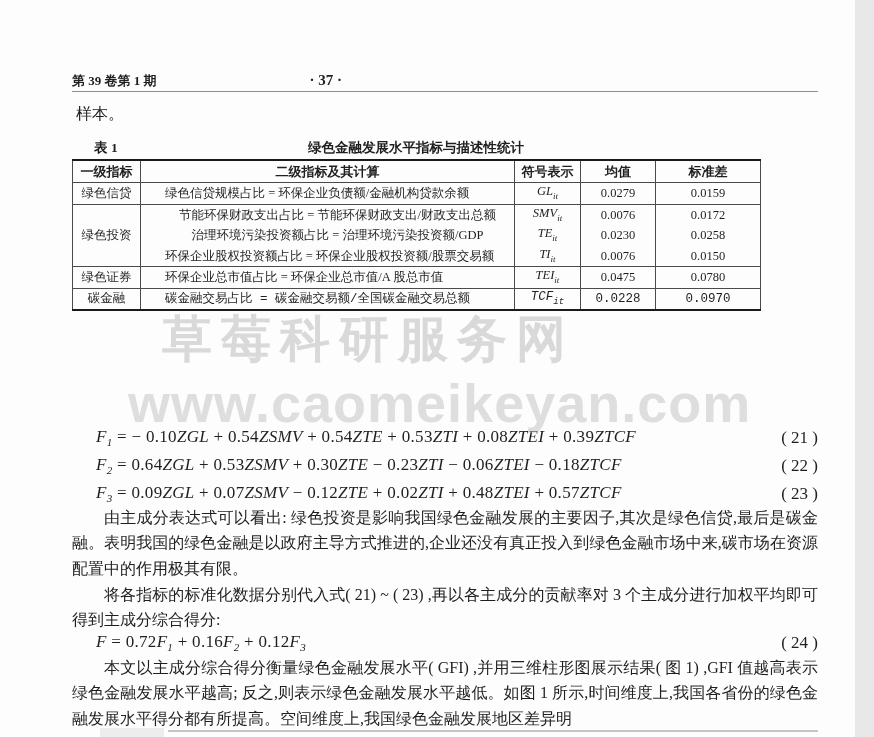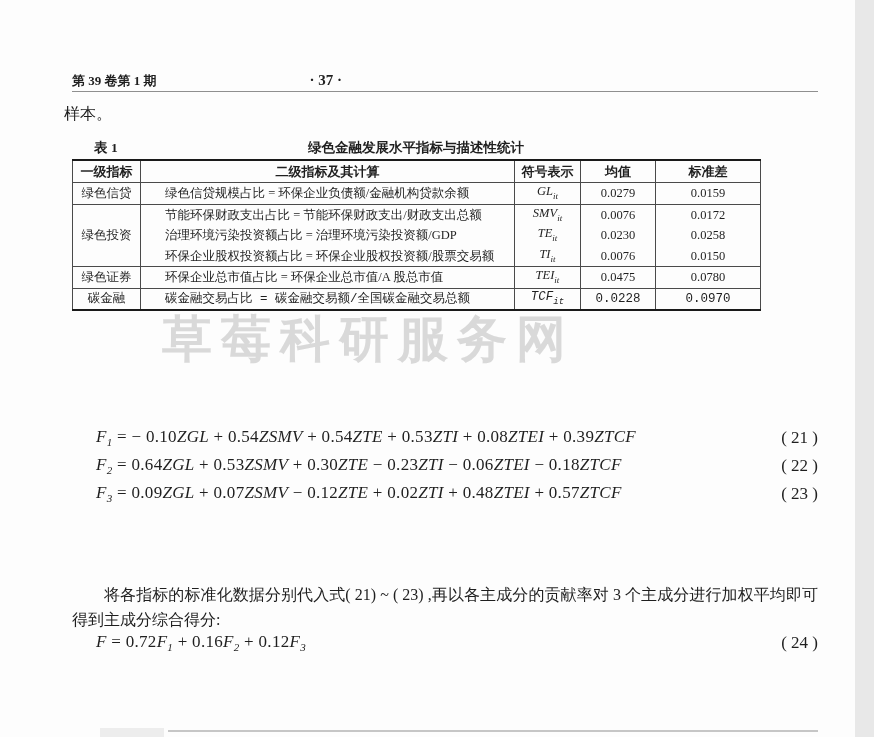--- a/index.html
+++ b/index.html
@@ -8,35 +8,35 @@
   .page{position:relative;width:874px;height:737px;background:#fdfdfd;}
   .edge-strip{position:absolute;right:0;top:0;width:19px;height:737px;background:#e8e8e8;}
   
   .phead{position:absolute;left:72px;top:72px;width:746px;display:flex;align-items:baseline;
          font-weight:bold;font-size:13px;}
   .phead .vol{width:180px;text-align:left;}
   .phead .ttl{flex:1;text-align:center;}
   .phead .pno{width:90px;text-align:right;font-size:15px;}
   .phead-rule{position:absolute;left:72px;top:91px;width:746px;height:1px;background:#8f8f8f;}
   
-  .intro{position:absolute;left:64px;top:104px;width:746px;font-size:16px;}
+  .intro{position:absolute;left:76px;top:104px;width:746px;font-size:16px;}
   
   .tcap{position:absolute;left:72px;top:139px;width:688px;font-weight:bold;font-size:13.5px;}
   .tcap .lbl{position:absolute;left:22px;}
   .tcap .cap{display:block;text-align:center;}
   
   .tbl{position:absolute;left:72px;top:159px;width:688px;border-collapse:collapse;
        font-size:12.5px;table-layout:fixed;}
   .tbl td,.tbl th{border:1px solid #4a4a4a;padding:0 4px;height:18px;line-height:16px;
        font-weight:normal;text-align:center;overflow:hidden;white-space:nowrap;}
   .tbl tr.hdr th{height:21px;font-size:13px;}
   .tbl .c-ind{text-align:left;padding-left:24px;}
   .tbl tr.top th{border-top:2px solid #1a1a1a;font-weight:bold;}
   .tbl tr.last td{border-bottom:2px solid #1a1a1a;font-family:Liberation Mono, monospace;}
-  .tbl td.nb{border-bottom:none;}
+  .tbl td.nb{border-bottom:none;text-align:center;}
   .tbl td.nt{border-top:none;}
   .sym{font-style:italic;}
   .sym sub{font-size:9px;font-style:italic;}
   .col-l1{width:68px;} .col-ind{width:374px;} .col-sym{width:66px;}
   .col-mean{width:75px;} .col-std{width:105px;}
   
   .para{position:absolute;left:72px;width:746px;font-size:16px;line-height:25.4px;
         text-align:justify;text-indent:2em;margin:0;}
   #para1{top:296px;}
   #para2{top:505px;}
@@ -147,26 +147,29 @@
     <div class="eq">
       <span class="eq-body"><span class="vr">F</span><sub>2</sub><span> = 0.64</span><span class="vr">ZGL</span><span> + 0.53</span><span class="vr">ZSMV</span><span> + 0.30</span><span class="vr">ZTE</span><span> − 0.23</span><span class="vr">ZTI</span><span> − 0.06</span><span class="vr">ZTEI</span><span> − 0.18</span><span class="vr">ZTCF</span></span>
       <span class="eq-num">( 22 )</span>
     </div>
     <div class="eq">
       <span class="eq-body"><span class="vr">F</span><sub>3</sub><span> = 0.09</span><span class="vr">ZGL</span><span> + 0.07</span><span class="vr">ZSMV</span><span> − 0.12</span><span class="vr">ZTE</span><span> + 0.02</span><span class="vr">ZTI</span><span> + 0.48</span><span class="vr">ZTEI</span><span> + 0.57</span><span class="vr">ZTCF</span></span>
       <span class="eq-num">( 23 )</span>
     </div>
   </div>
 
+  <p class="para" id="para2">由主成分表达式可以看出: 绿色投资是影响我国绿色金融发展的主要因子,其次是绿色信贷,最后是碳金融。表明我国的绿色金融是以政府主导方式推进的,企业还没有真正投入到绿色金融市场中来,碳市场在资源配置中的作用极其有限。</p>
   <p class="para" id="para3">将各指标的标准化数据分别代入式( 21) ~ ( 23) ,再以各主成分的贡献率对 3 个主成分进行加权平均即可得到主成分综合得分:</p>
 
   <div class="eq" id="eq24">
     <span class="eq-body"><span class="vr">F</span><span> = 0.72</span><span class="vr">F</span><sub>1</sub><span> + 0.16</span><span class="vr">F</span><sub>2</sub><span> + 0.12</span><span class="vr">F</span><sub>3</sub></span>
     <span class="eq-num">( 24 )</span>
   </div>
 
+  <p class="para" id="para4">本文以主成分综合得分衡量绿色金融发展水平( GFI) ,并用三维柱形图展示结果( 图 1) ,GFI 值越高表示绿色金融发展水平越高; 反之,则表示绿色金融发展水平越低。如图 1 所示,时间维度上,我国各省份的绿色金融发展水平得分都有所提高。空间维度上,我国绿色金融发展地区差异明</p>
 
   <div class="fig-frag-box"></div>
   <div class="fig-frag-line"></div>
 
   <div class="wm" id="wm1">草莓科研服务网</div>
+  <div class="wm" id="wm2">www.caomeikeyan.com</div>
 
 </div>
 
 </body></html>

